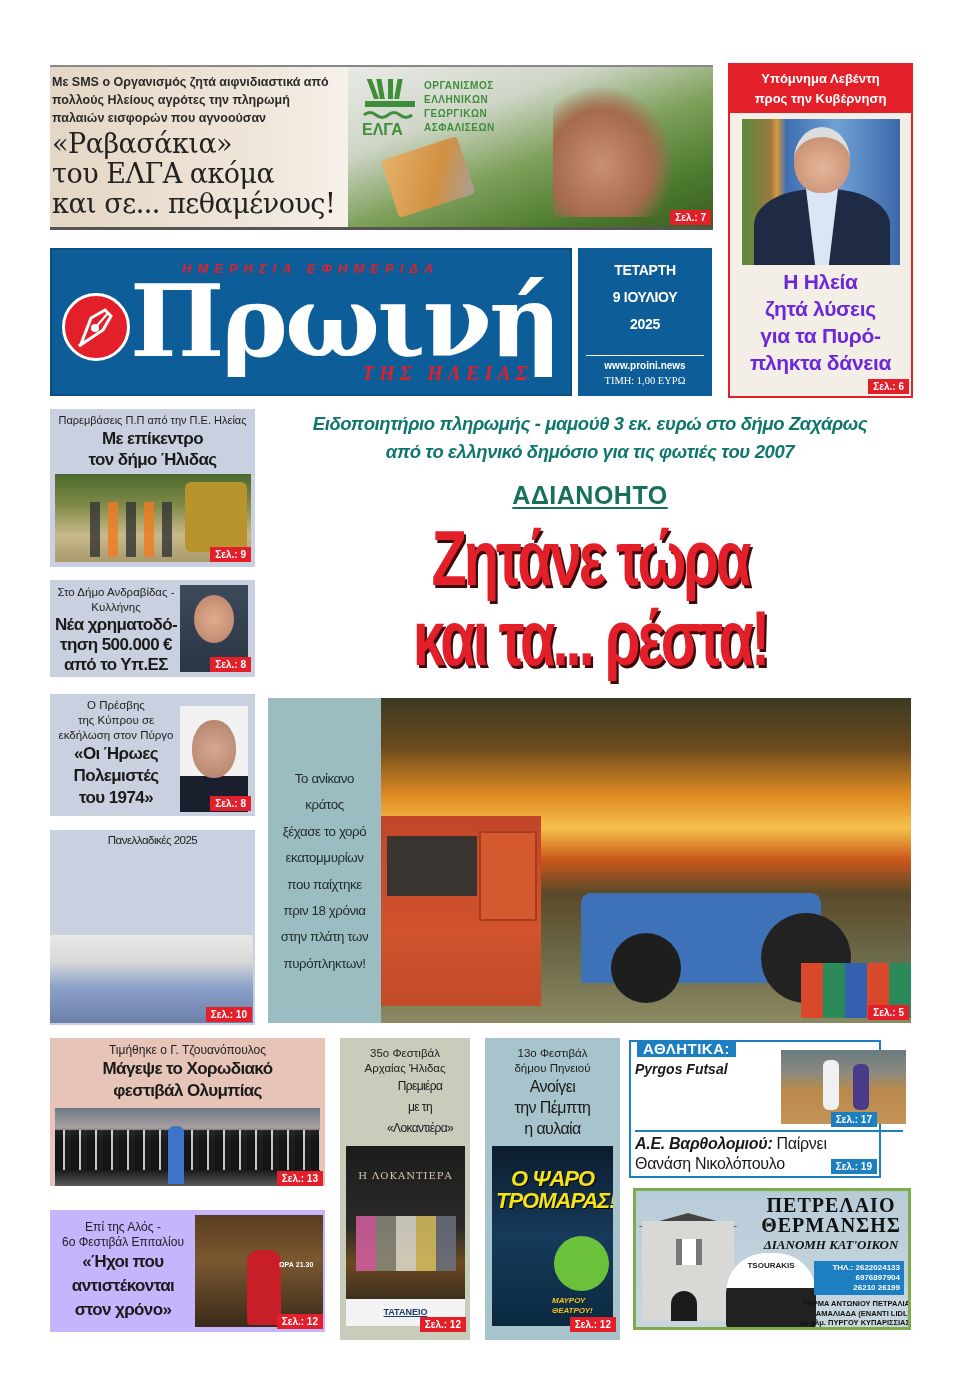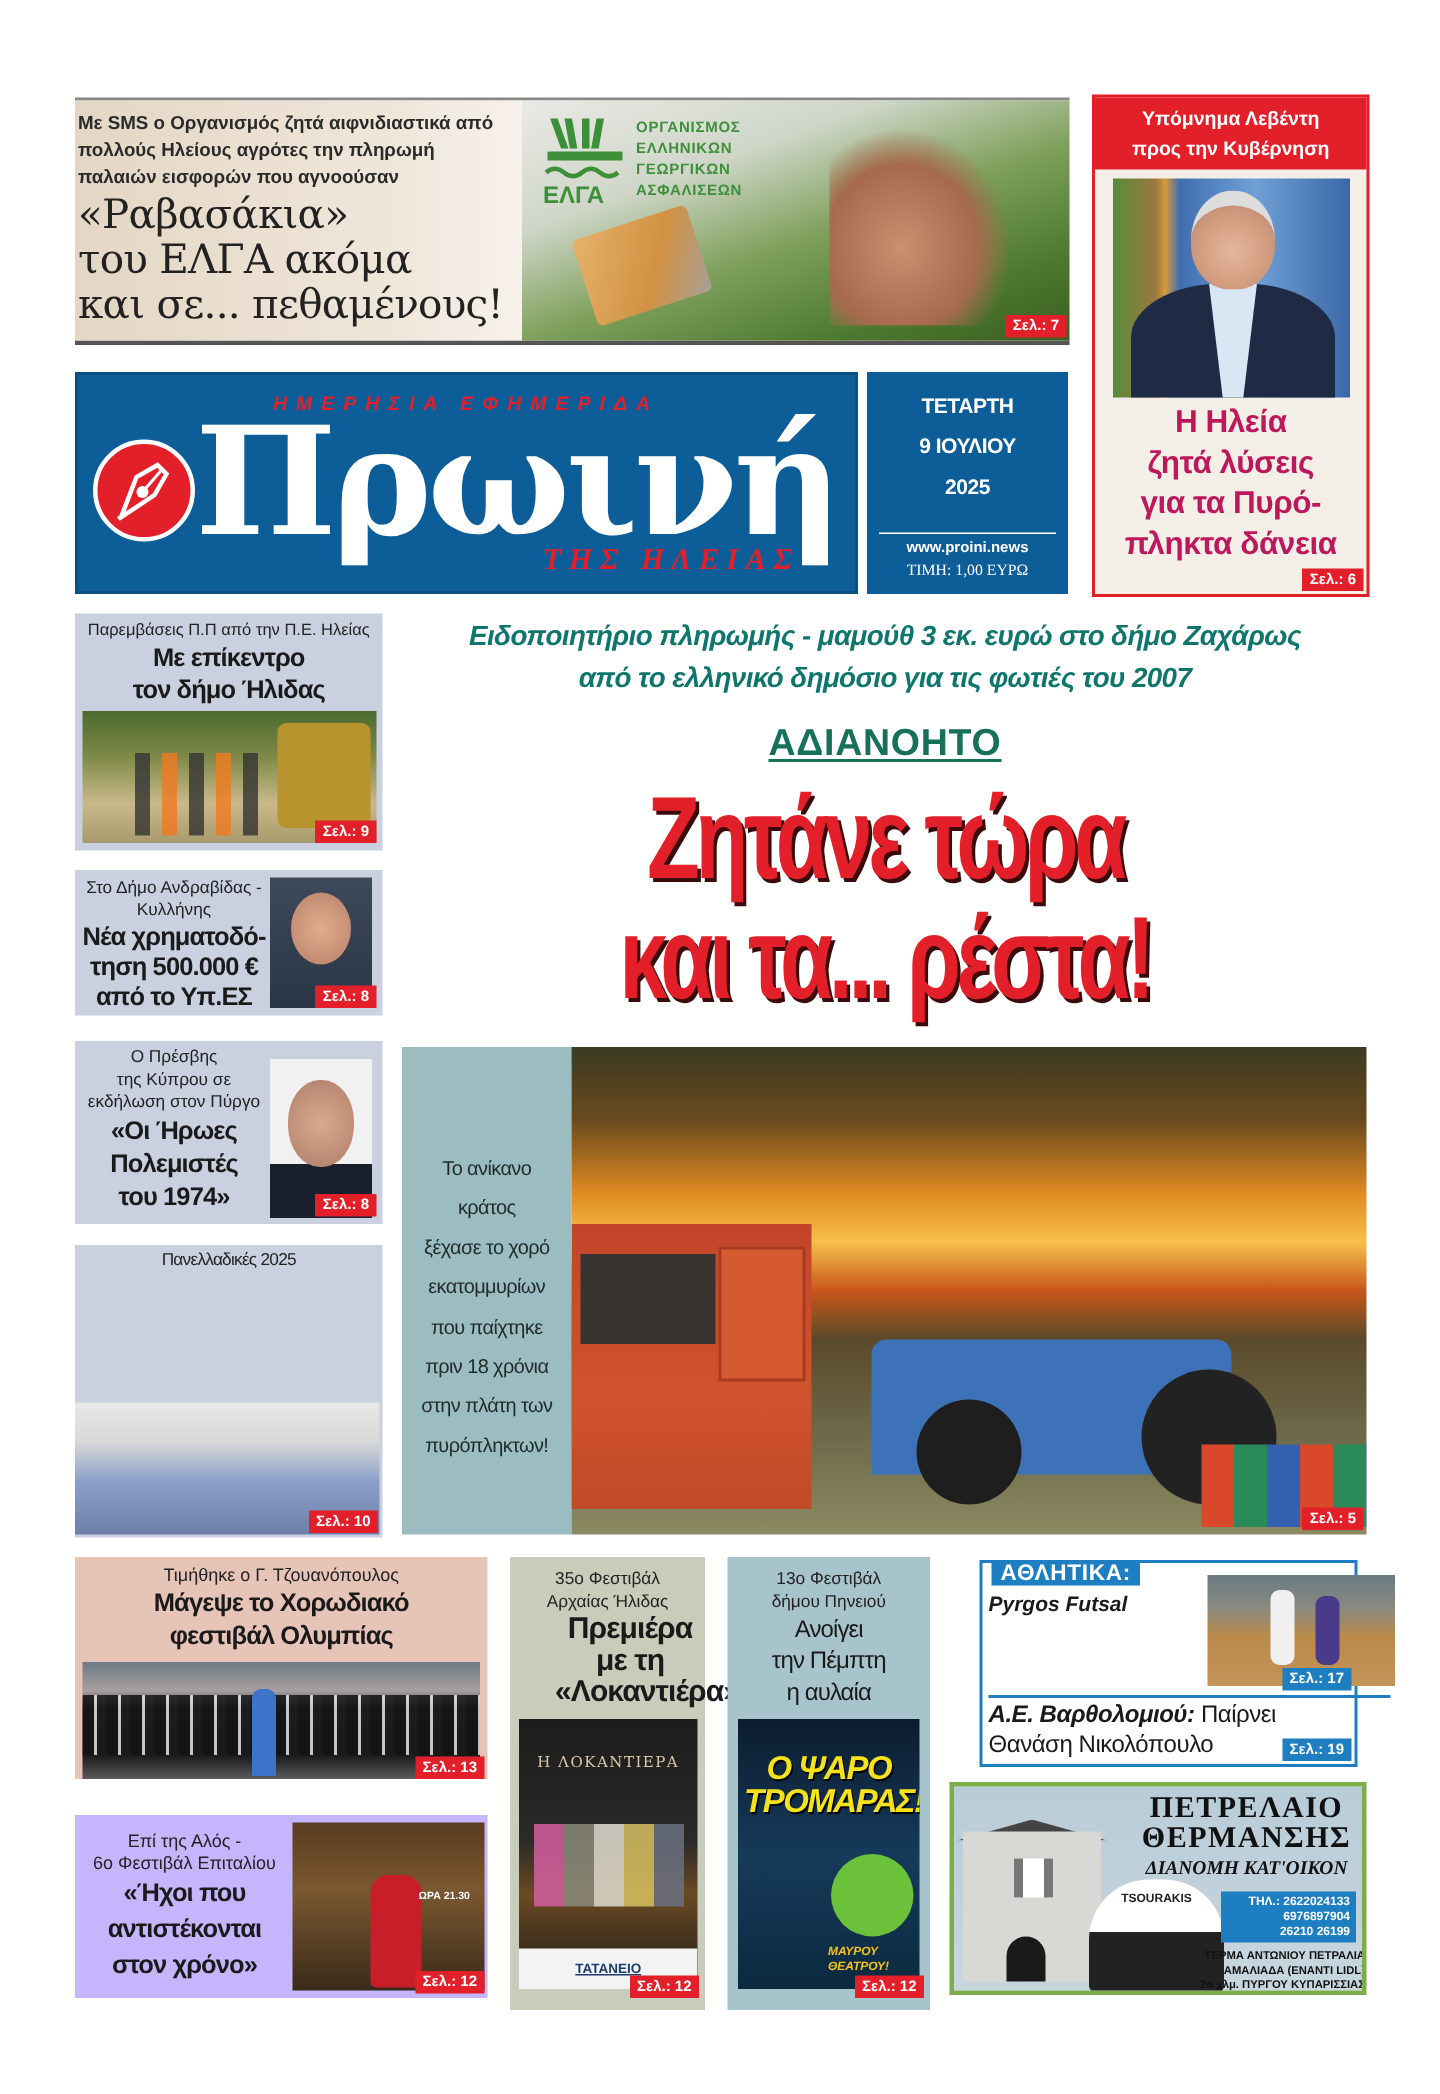--- a/index.html
+++ b/index.html
@@ -25,21 +25,21 @@
   #elga-hand { right: 40px; top: 20px; width: 120px; height: 130px; background: radial-gradient(ellipse at 40% 60%, #c99072 0%, #a66a4e 50%, rgba(0,0,0,0) 72%); }
   #elga-note { left: 40px; top: 80px; width: 80px; height: 60px; background: linear-gradient(120deg, #e5b26a, #d19142 60%, #a8a098); transform: rotate(-18deg); border-radius: 4px; }
 
   
   #lev-box { left: 728px; top: 63px; width: 185px; height: 335px; border: 2px solid #e3202a; background: #f3eee6; }
   #lev-head { left: 0; top: 0; width: 181px; height: 48px; background: #e3202a; color: #fff; font-size: 13px; font-weight: bold; line-height: 20px; padding-top: 4px; }
   #lev-photo { left: 12px; top: 54px; width: 158px; height: 146px; background: linear-gradient(90deg, #5a8b3a 0%, #9a7840 18%, #d79a3a 22%, #3f6fb0 28%, #6fa0d5 60%, #3c68a8 100%); overflow: hidden; }
   #lev-person-head { left: 52px; top: 8px; width: 56px; height: 66px; border-radius: 50% 50% 45% 45%; background: radial-gradient(circle at 50% 55%, #e6b69a 0%, #cf9a7e 60%, #b78068 100%); border-top: 10px solid #ddd; }
   #lev-person-body { left: 12px; top: 70px; width: 136px; height: 80px; border-radius: 45% 45% 0 0; background: #1f2a44; }
   #lev-shirt { left: 64px; top: 70px; width: 32px; height: 80px; background: #d9e6f3; clip-path: polygon(0 0, 100% 0, 70% 100%, 30% 100%); }
-  #lev-title { left: 0; top: 203px; width: 181px; font-size: 21px; font-weight: bold; line-height: 27px; color: #be185d; letter-spacing: -0.3px; }
+  #lev-title { left: 0; top: 203px; width: 181px; font-size: 21px; font-weight: bold; line-height: 27px; color: #6d28d9; letter-spacing: -0.3px; }
 
   
   #masthead { left: 50px; top: 248px; width: 522px; height: 148px; background: #0d5d99; border: 2px solid #0a4e82; }
   #logo-circle { left: 10px; top: 43px; width: 68px; height: 68px; border-radius: 50%; background: #e3202a; border: 3px solid #fff; }
   #logo-top { left: 130px; top: 11px; font-size: 13px; font-weight: bold; color: #e3202a; letter-spacing: 6px; font-style: italic; }
   #logo-name { left: 78px; top: 12px; font-family: "DejaVu Serif", "Liberation Serif", serif; font-size: 100px; font-weight: bold; color: #fff; line-height: 118px; letter-spacing: -3px; }
   #logo-bottom { left: 310px; top: 112px; font-family: "Liberation Serif", serif; font-size: 20px; font-weight: bold; font-style: italic; color: #e3202a; letter-spacing: 5px; }
   #datebox { left: 578px; top: 248px; width: 134px; height: 148px; background: #0d5d99; color: #fff; }
   .date-line { font-family: "Liberation Sans", sans-serif; font-weight: bold; font-size: 14px; line-height: 27px; letter-spacing: -0.3px; }
   #date-rule { left: 8px; top: 107px; width: 118px; height: 1px; background: #fff; }
@@ -100,21 +100,21 @@
   #b3-poster { left: 6px; top: 108px; width: 119px; height: 180px; background: linear-gradient(180deg, #1c1c1c 0%, #2b2a28 45%, #6b4a22 65%, #1a1a1a 100%); overflow: hidden; }
   #b3-poster-title { left: 0; top: 24px; width: 119px; font-family: "DejaVu Serif", serif; font-size: 10px; color: #d8c8a8; letter-spacing: 1px; }
   #b3-poster-footer { left: 0; top: 153px; width: 119px; height: 27px; background: #f3f3f3; }
 
   #b4 { left: 485px; top: 1038px; width: 135px; height: 302px; background: #a7c3cc; }
   #b4-poster { left: 7px; top: 108px; width: 121px; height: 180px; background: linear-gradient(180deg, #0c1c2e 0%, #163a5a 50%, #0b2a40 100%); overflow: hidden; }
   #b4-poster-title { left: 4px; top: 22px; width: 113px; font-size: 22px; font-weight: bold; font-style: italic; color: #f5e21a; line-height: 22px; text-shadow: 1px 1px 0 #000; letter-spacing: -1px; }
   #b4-fish { left: 62px; top: 90px; width: 55px; height: 55px; border-radius: 50%; background: #6cc13a; }
 
   
-  #sports { left: 653px; top: 1040px; width: 252px; height: 138px; border: 2px solid #1d7fc2; background: #fff; }
+  #sports { left: 629px; top: 1040px; width: 252px; height: 138px; border: 2px solid #1d7fc2; background: #fff; }
   #sports-label { left: 6px; top: -2px; background: #1d7fc2; color: #fff; font-size: 15px; font-weight: bold; padding: 0 6px; line-height: 17px; letter-spacing: 0.5px; }
   #sports-photo { left: 150px; top: 8px; width: 125px; height: 74px; background: linear-gradient(180deg, #6a7a80 0%, #8a8a80 30%, #b98a4a 55%, #c49458 100%); overflow: hidden; }
   #sports-s1 { left: 4px; top: 18px; width: 145px; }
   .sp-team { font-size: 14px; font-weight: bold; font-style: italic; line-height: 18px; }
   .sp-title { font-size: 17px; line-height: 20px; color: #111; letter-spacing: -0.3px; }
   #sports-rule { left: 4px; top: 88px; width: 268px; height: 2px; background: #1d7fc2; }
   #sports-s2 { left: 4px; top: 92px; width: 220px; font-size: 16px; line-height: 20px; letter-spacing: -0.3px; }
 
   
   #ad { left: 633px; top: 1188px; width: 278px; height: 142px; border: 3px solid #7bad4a; background: linear-gradient(180deg, #b8ccd8 0%, #c8d6de 100%); overflow: hidden; }
@@ -333,21 +333,21 @@
   </div>
   <span class="sel" style="right:2px;bottom:3px;">Σελ.: 12</span>
 </div>
 
 <div id="b3" class="abs">
   <div class="center" style="padding-top:8px;">
     <div class="kick" style="font-size:11.5px;">
       <div>35ο Φεστιβάλ</div>
       <div>Αρχαίας Ήλιδας</div>
     </div>
-    <div class="ttl" style="font-size:20px;line-height:21px;font-weight:bold;margin-left:30px;">
+    <div class="ttl" style="font-size:12px;line-height:21px;font-weight:normal;margin-left:30px;">
       <div>Πρεμιέρα</div>
       <div>με τη</div>
       <div>«Λοκαντιέρα»</div>
     </div>
   </div>
   <div id="b3-poster" class="abs">
     <div id="b3-poster-title" class="abs center">Η ΛΟΚΑΝΤΙΕΡΑ</div>
     <div class="abs" style="left:10px;top:70px;width:100px;height:55px;background:linear-gradient(90deg,#d45ea0 0 20%,#8a8a7a 20% 40%,#e0ddd0 40% 60%,#d8c060 60% 80%,#6a7080 80%);opacity:0.85;"></div>
     <div id="b3-poster-footer" class="abs center" style="font-size:9px;font-weight:bold;color:#1b3b6b;line-height:27px;text-decoration:underline;">ΤΑΤΑΝΕΙΟ</div>
   </div>

